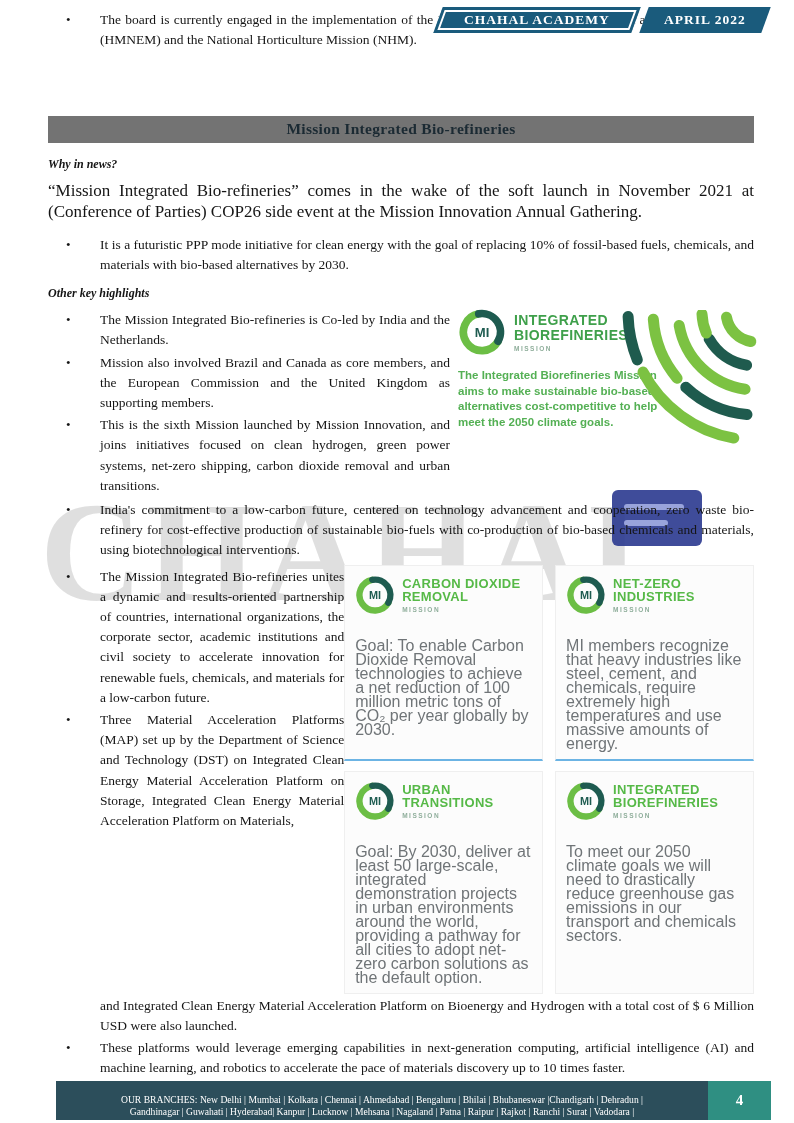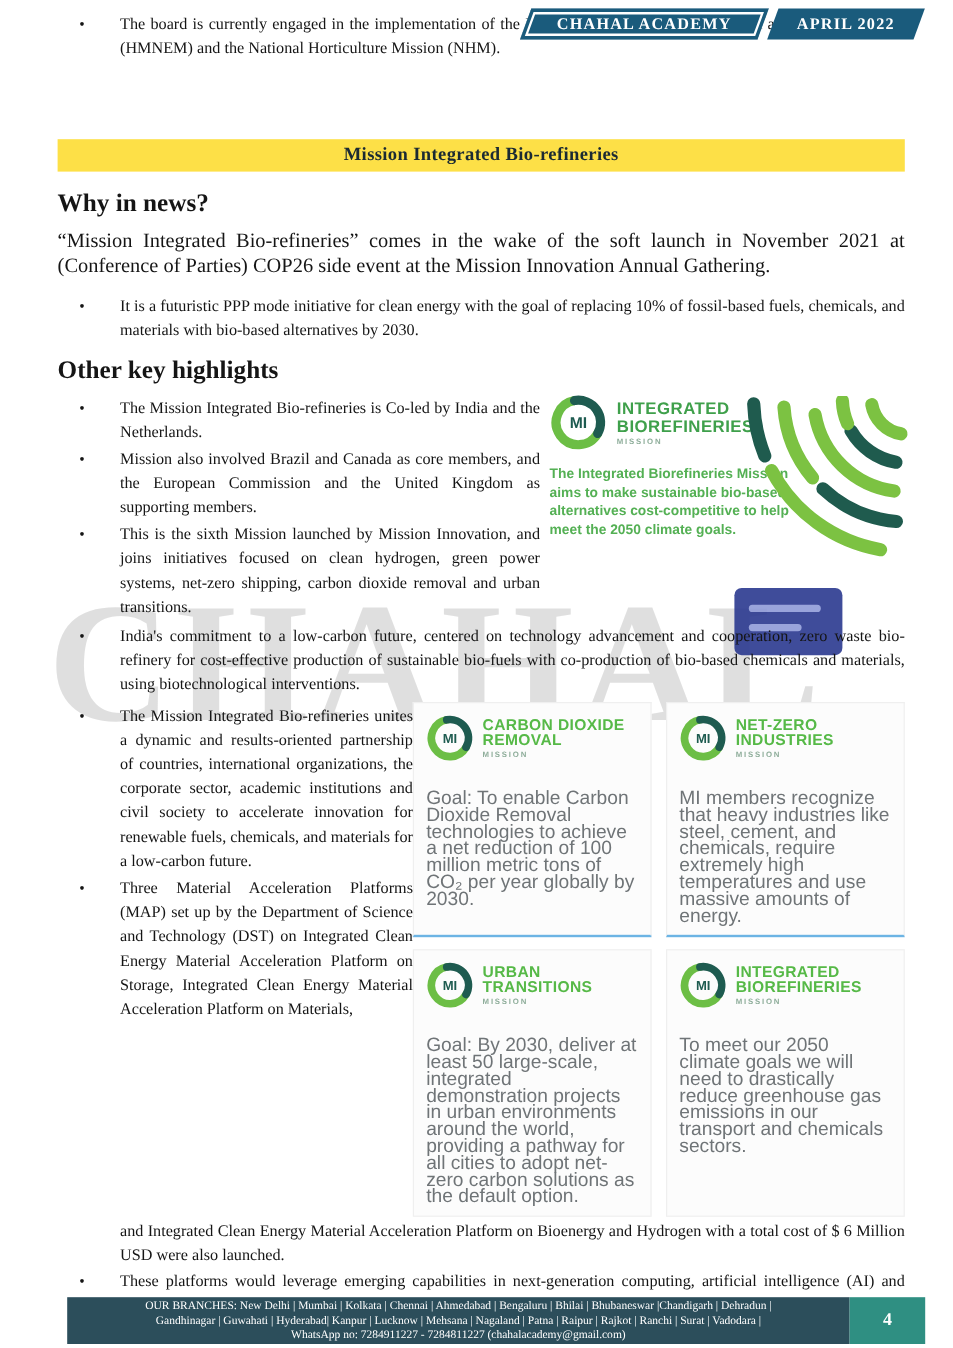--- a/index.html
+++ b/index.html
@@ -32,24 +32,24 @@
   .hdr-box .unskew { display:inline-block; transform:skewX(20deg); }
   
   .content { position:relative; z-index:1; padding:8px 40px 0 48px; }
   .sub-bullet { position:relative; padding-left:80px; font-size:13.5px; line-height:20.5px; margin-top:4px; }
   .tri { position:absolute; left:53px; top:5px; width:0; height:0;
          border-top:5px solid transparent; border-bottom:5px solid transparent; border-left:9px solid #2a2a2a; }
   .b { position:relative; padding-left:52px; font-size:13.5px; line-height:20.2px; text-align:justify; margin:2px 0; }
   .b .dot { position:absolute; left:18px; top:0; font-size:13px; }
   ul.blist { list-style:none; margin:0; padding:0; }
   .banner {
-    margin-top:66px; background:#fde047; text-align:center;
+    margin-top:66px; background:#737373; text-align:center;
     padding:4px 0 5px 0; font-weight:bold; font-size:15.5px; color:#1b2a33; letter-spacing:.3px;
   }
-  .h2 { font-weight:bold; font-size:21px; margin:14px 0 0 0; }
+  .h2 { font-weight:bold; font-size:12px; margin:14px 0 0 0;font-style:italic; }
   .para { font-size:17px; line-height:20.2px; text-align:justify; margin-top:9px; }
   .mt13 { margin-top:13px; }
   .mt11 { margin-top:11px; }
   
   .secA { display:flex; margin-top:7px; }
   .secA .colL { width:402px; }
   .secA .fig1 { width:296px; margin-left:8px; position:relative; font-family:"Liberation Sans",sans-serif; }
   .fig1-head { display:flex; align-items:center; gap:8px; }
   .fig1-title { color:#3fa04b; font-weight:bold; font-size:14px; line-height:15px; letter-spacing:.4px; }
   .mission-label { font-size:6.5px; font-weight:bold; color:#8fae9b; letter-spacing:1.5px; margin-top:2px; }
@@ -67,21 +67,21 @@
   .card { background:#fcfcfc; border:1px solid #efefef; padding:9px 10px 8px 10px; min-height:138px; }
   .card.top { border-bottom:2px solid #6cb4e4; }
   .card-head { display:flex; align-items:center; gap:7px; }
   .card-title { color:#56b947; font-weight:bold; font-size:13px; line-height:13.5px; letter-spacing:.3px; }
   .card-body { margin-top:24px; color:#6f7477; font-size:16px; line-height:14px; }
   .cont { margin-top:2px; padding-left:52px; font-size:13.5px; line-height:20.2px; text-align:justify; }
   
   .footer { position:absolute; left:56px; right:23px; bottom:3px; height:39px; display:flex; z-index:2; }
   .footer-main {
     flex:1; background:#2c4e5b; color:#fff; text-align:center;
-    font-size:9.6px; line-height:12px; padding-top:2px; font-family:"Liberation Serif",serif;
+    font-size:9.6px; line-height:12px; padding-top:13px; font-family:"Liberation Serif",serif;
   }
   .footer-page {
     width:63px; background:#2f8f82; color:#fff; display:flex; align-items:center; justify-content:center;
     font-size:15px; font-weight:bold;
   }
 </style>
 </head>
 <body>
 
 <div class="watermark">CHAHAL</div>

